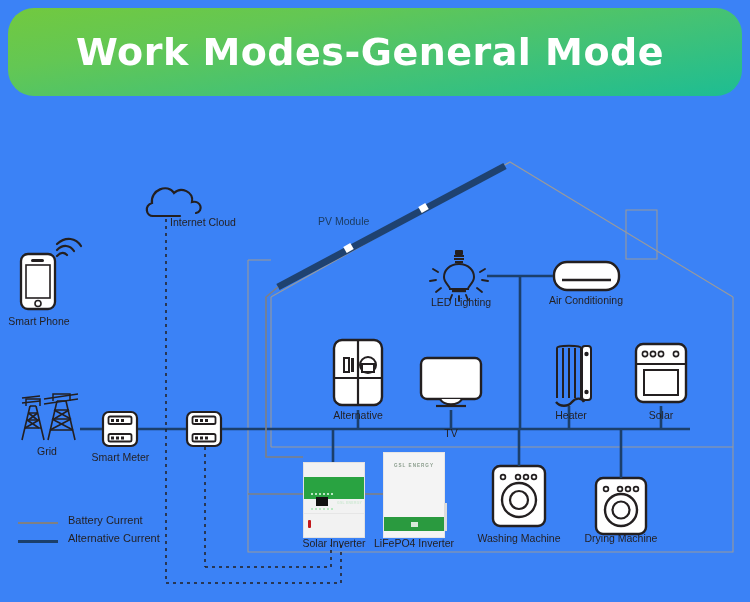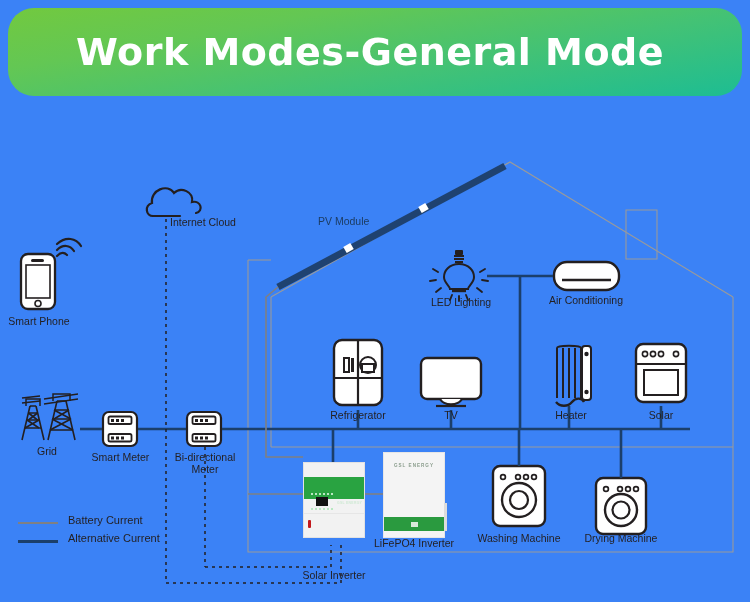--- a/index.html
+++ b/index.html
@@ -290,38 +290,36 @@
   </div>
 
   <div class="lbl" style="left:170px;top:217px;width:90px;text-align:left;">Internet Cloud</div>
 
   <div class="lbl" style="left:3px;top:316px;width:72px;">Smart Phone</div>
 
   <div class="lbl" style="left:15px;top:446px;width:64px;">Grid</div>
 
   <div class="lbl" style="left:82px;top:452px;width:77px;">Smart Meter</div>
 
-  <div class="lbl" style="left:165px;top:452px;width:80px;">Bi-directional
-Meter</div>
 
   <div class="lbl lbl-blue" style="left:318px;top:216px;width:64px;text-align:left;">PV Module</div>
 
   <div class="lbl" style="left:424px;top:297px;width:74px;">LED Lighting</div>
 
   <div class="lbl" style="left:541px;top:295px;width:90px;">Air Conditioning</div>
 
-  <div class="lbl" style="left:324px;top:410px;width:68px;">Refrigerator</div>
-
-  <div class="lbl" style="left:432px;top:410px;width:38px;">TV</div>
+  <div class="lbl" style="left:324px;top:410px;width:68px;">Alternative</div>
+
+  <div class="lbl" style="left:432px;top:428px;width:38px;">TV</div>
 
   <div class="lbl" style="left:547px;top:410px;width:48px;">Heater</div>
 
   <div class="lbl" style="left:639px;top:410px;width:44px;">Solar</div>
 
-  <div class="lbl" style="left:300px;top:570px;width:68px;">Solar Inverter</div>
+  <div class="lbl" style="left:300px;top:538px;width:68px;">Solar Inverter</div>
 
   <div class="lbl" style="left:370px;top:538px;width:88px;">LiFePO4 Inverter</div>
 
   <div class="lbl" style="left:471px;top:533px;width:96px;">Washing Machine</div>
 
   <div class="lbl" style="left:575px;top:533px;width:92px;">Drying Machine</div>
 
   <div class="legend">
     <div class="legend-row">
       <span class="legend-swatch sw-dc"></span>

